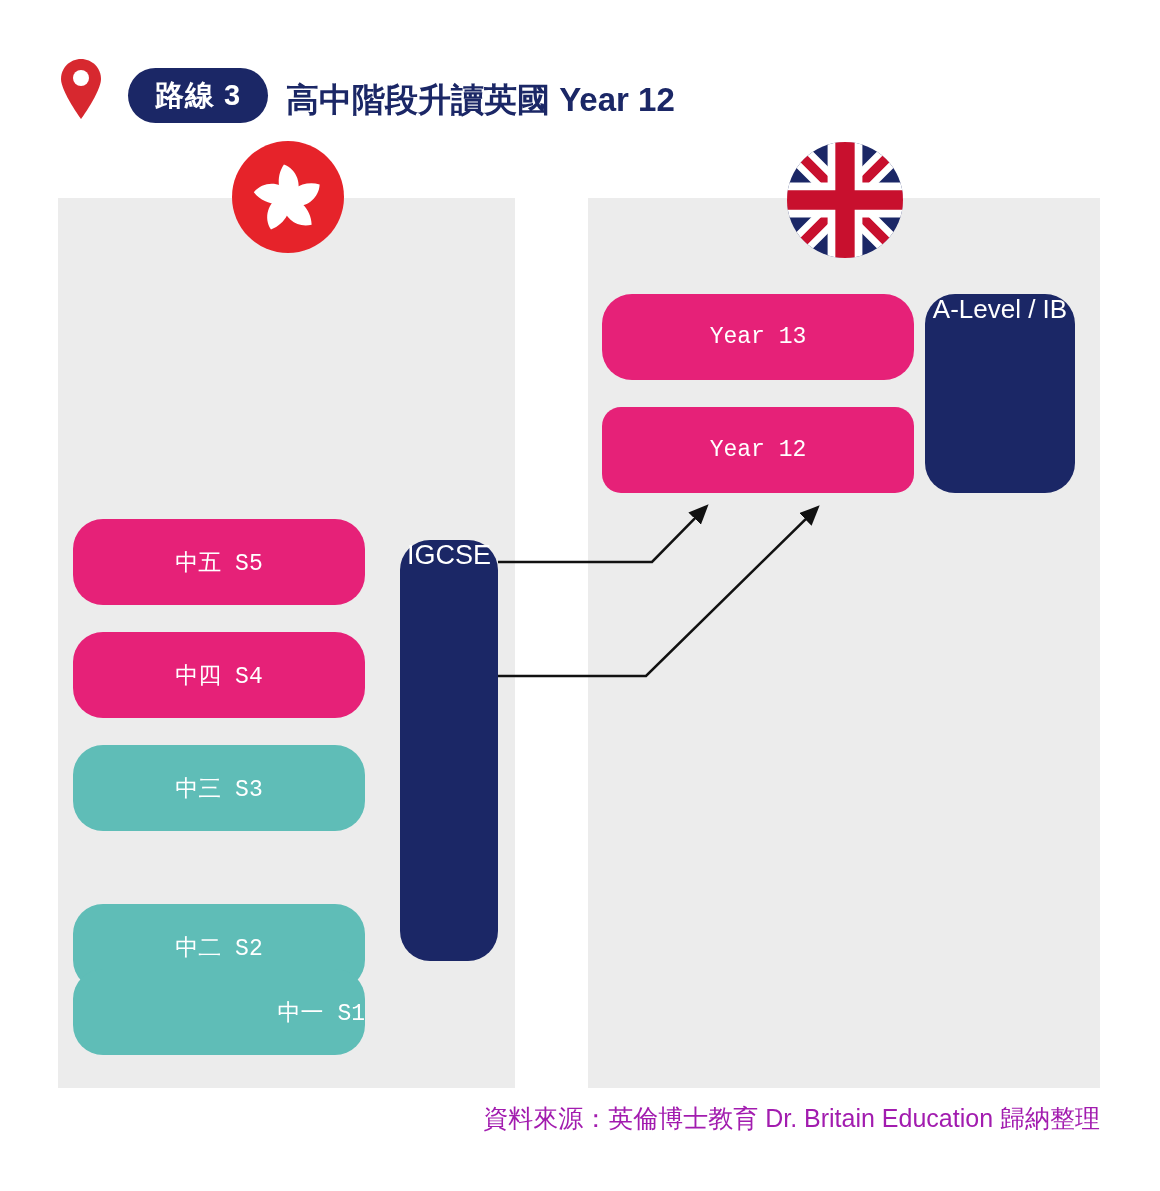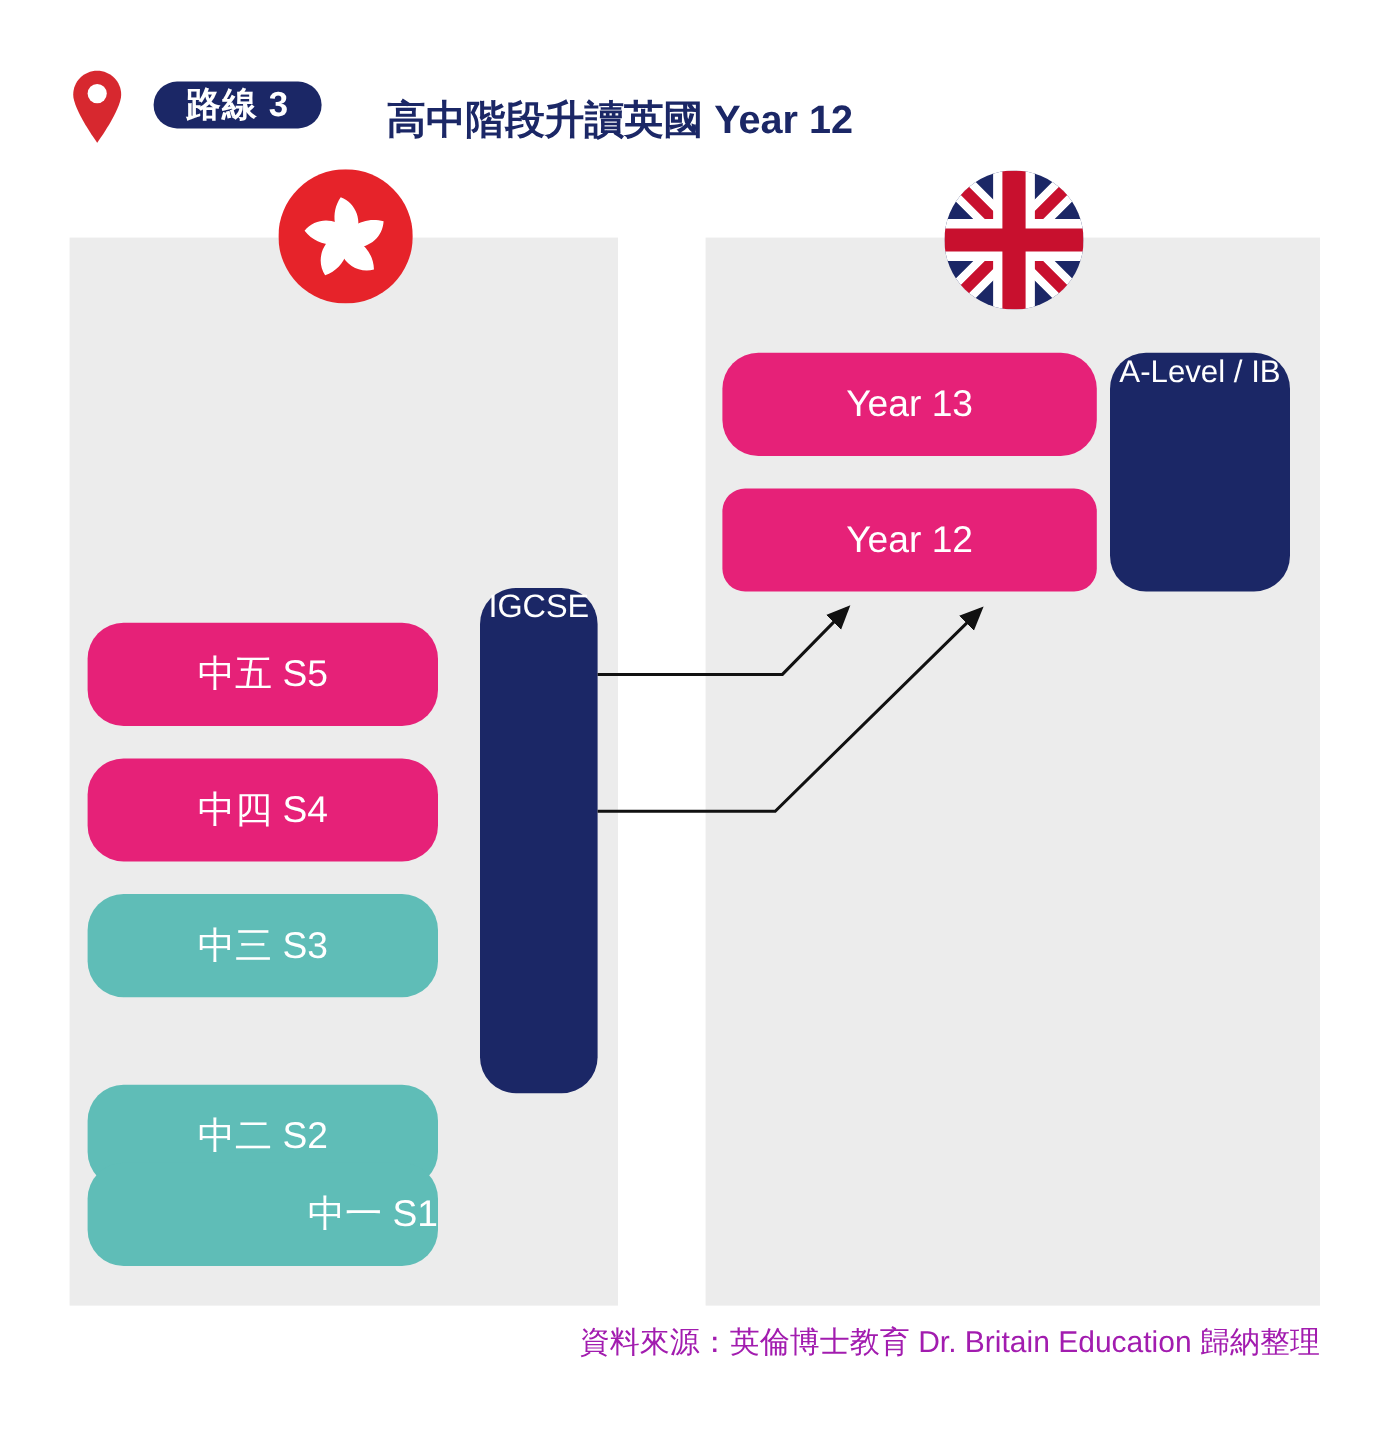--- a/index.html
+++ b/index.html
@@ -20,40 +20,39 @@
     left: 60px;
     top: 58px;
     width: 42px;
     height: 62px;
   }
   .route-badge {
     position: absolute;
     left: 128px;
     top: 68px;
     width: 140px;
-    height: 39px;
+    height: 55px;
     background: var(--navy, #1B2766);
     border-radius: 28px;
     color: #ffffff;
     font-size: 29px;
     font-weight: 700;
     display: flex;
     align-items: center;
     justify-content: center;
     letter-spacing: 1px;
   }
   .page-title {
     position: absolute;
     left: 286px;
     top: 78px;
     font-size: 33px;
     font-weight: 700;
     color: var(--navy, #1B2766);
     white-space: nowrap;
-    margin-left: 36px;
   }
 
   
   .panel {
     position: absolute;
     top: 198px;
     height: 890px;
     background: var(--panel, #ECECEC);
   }
   .panel.left  { left: 58px;  width: 457px; }
@@ -67,25 +66,26 @@
   .flag.hk { left: 232px; top: 141px; width: 112px; height: 112px; }
   .flag.uk { left: 787px; top: 142px; width: 116px; height: 116px; }
   .flag svg { display: block; width: 100%; height: 100%; }
 
   
   .pill {
     position: absolute;
     height: 86px;
     border-radius: 30px;
     color: #ffffff;
-    font-size: 31px;
+    font-size: 23px;
     display: flex;
     align-items: center;
     justify-content: center;
     white-space: nowrap;
+    font-family: Liberation Mono, monospace;
   }
   .pill.pink { background: var(--pink, #E62178); }
   .pill.teal { background: var(--teal, #5FBDB7); }
 
   .stage { left: 73px; width: 292px; }
   .stage.s5 { top: 519px; }
   .stage.s4 { top: 632px; }
   .stage.s3 { top: 745px; }
   .stage.s2 { top: 904px; }
   .stage.s1 { top: 969px; justify-content: flex-end; }
@@ -98,21 +98,21 @@
     position: absolute;
     background: var(--navy, #1B2766);
     border-radius: 30px;
     color: #ffffff;
     display: flex;
     align-items: flex-start;
     justify-content: center;
     font-size: 27px;
     text-align: center;
   }
-  .block.igcse { left: 400px; top: 490px; width: 98px; height: 421px; }
+  .block.igcse { left: 400px; top: 540px; width: 98px; height: 421px; }
   .block.alevel { left: 925px; top: 294px; width: 150px; height: 199px; font-size: 26px; }
 
   
   .arrows {
     position: absolute;
     left: 0; top: 0;
     width: 1160px;
     height: 1191px;
     pointer-events: none;
   }

